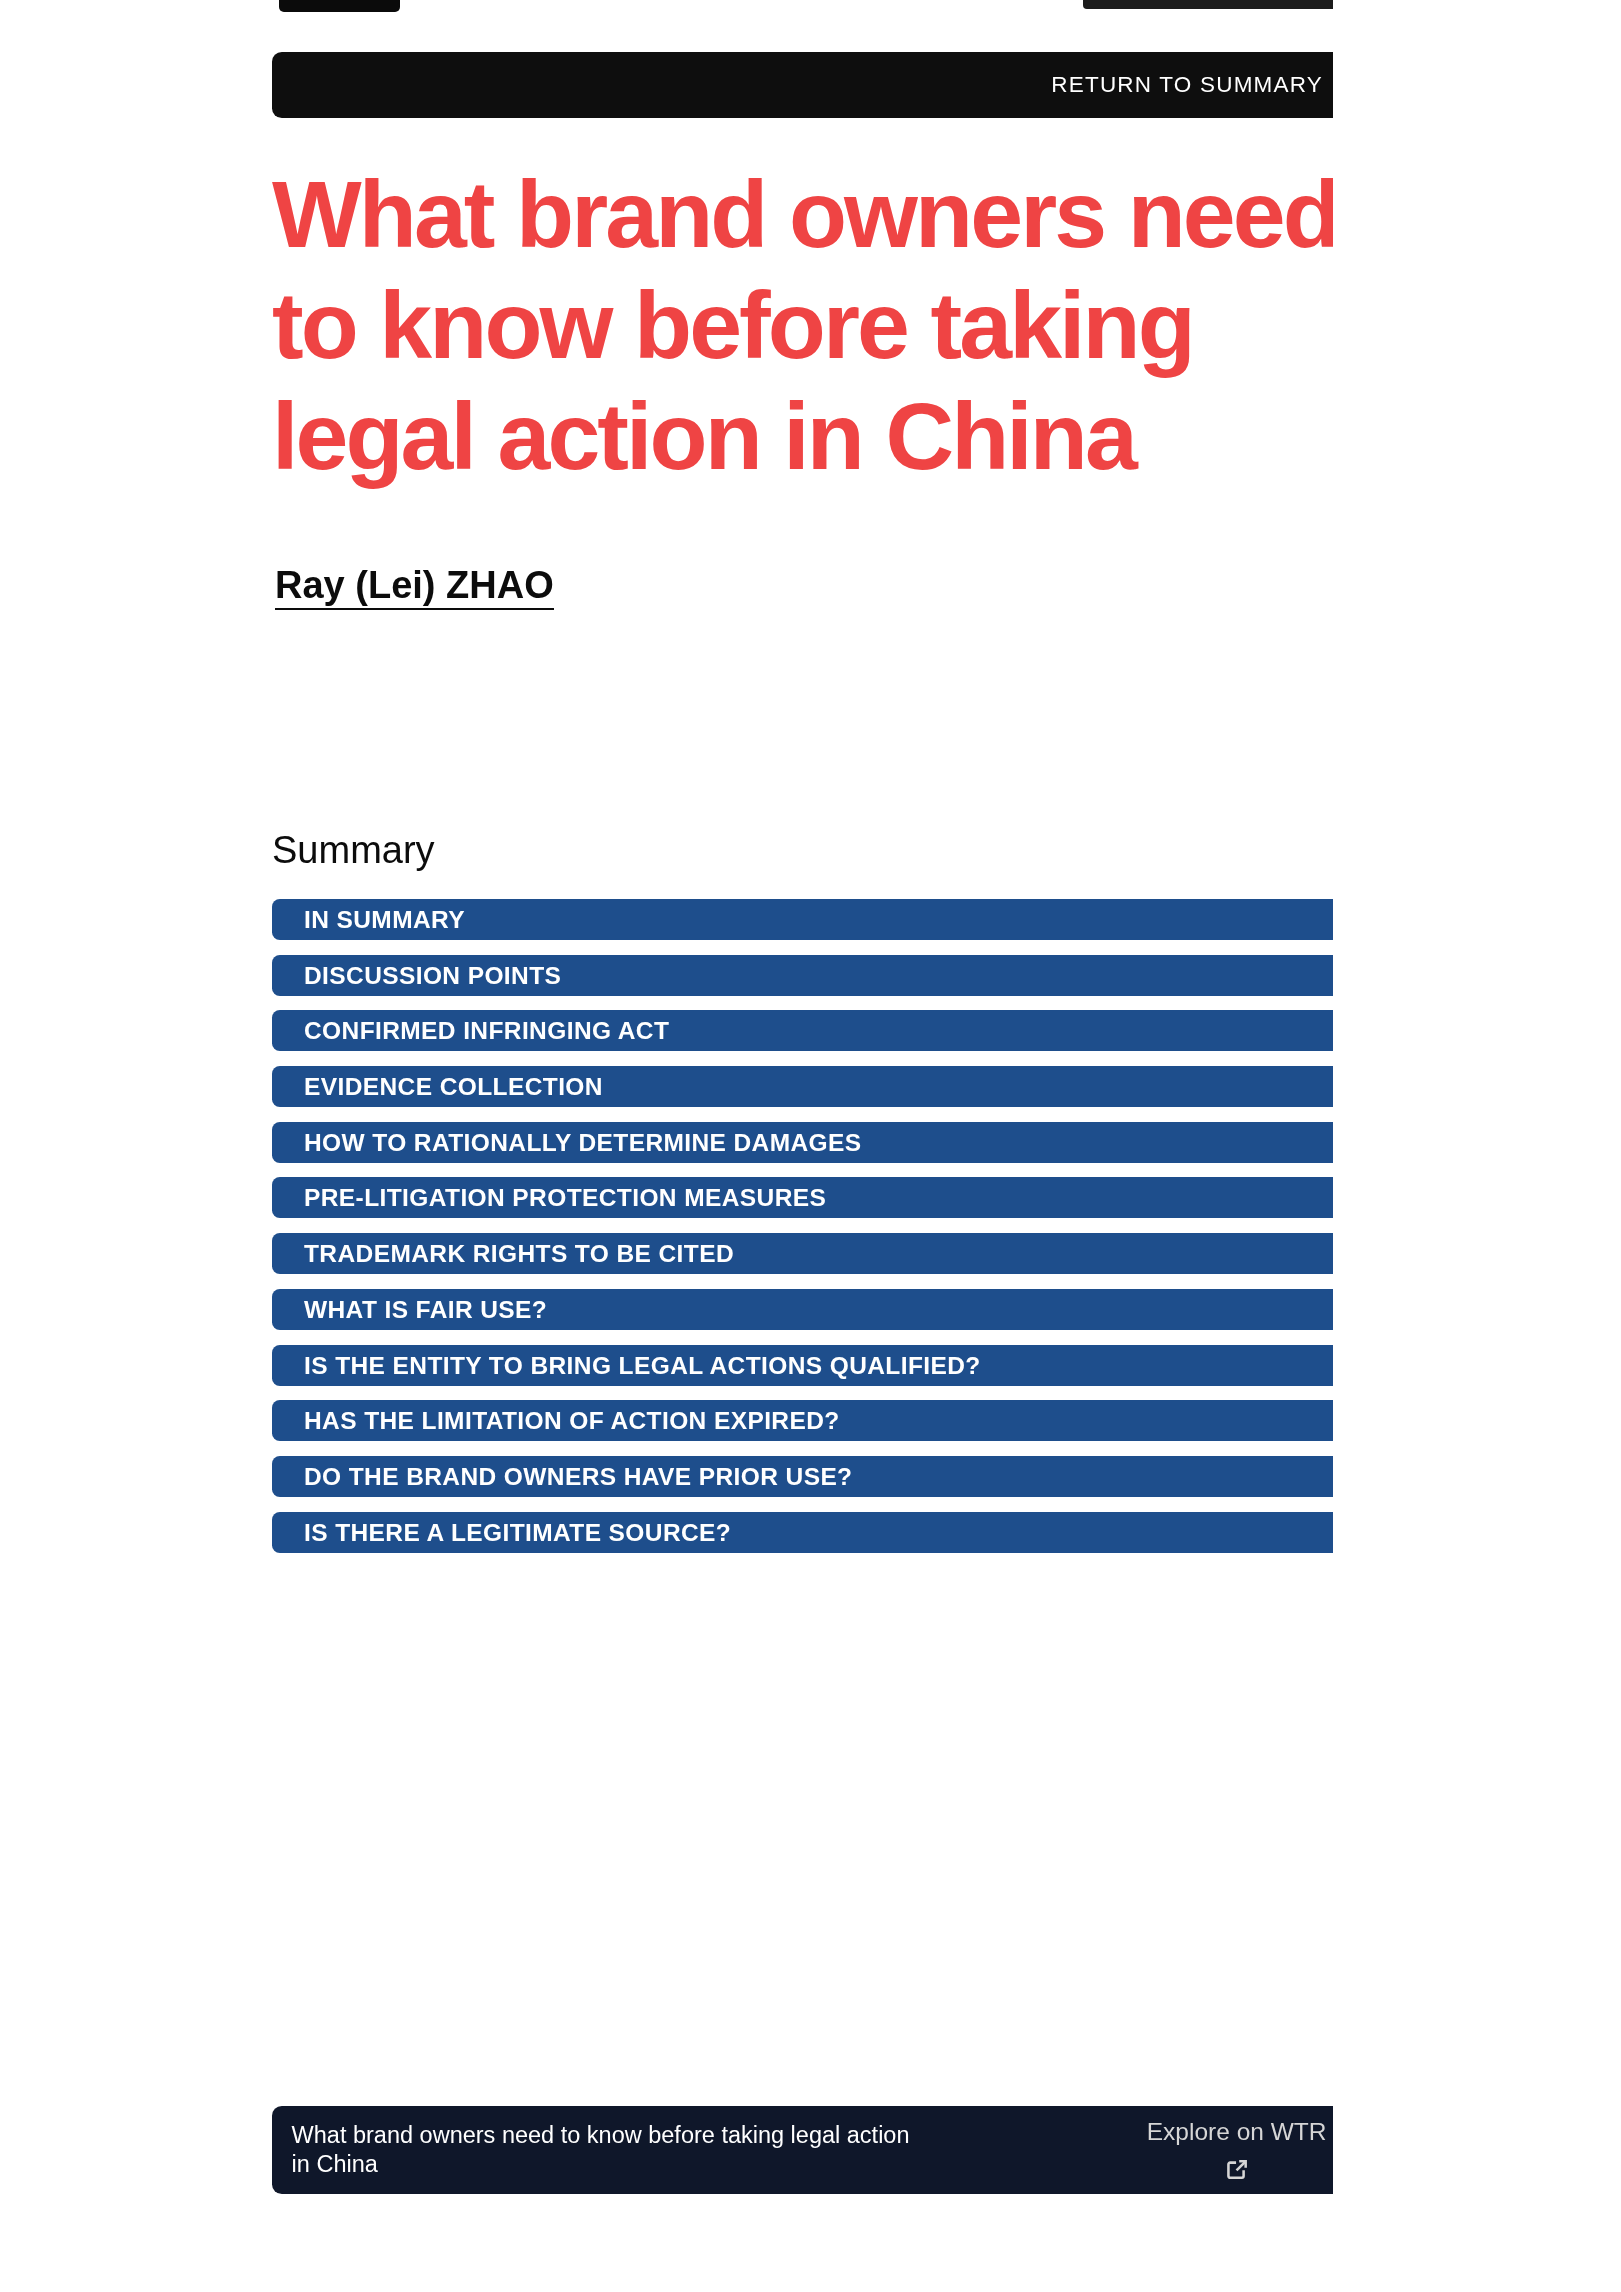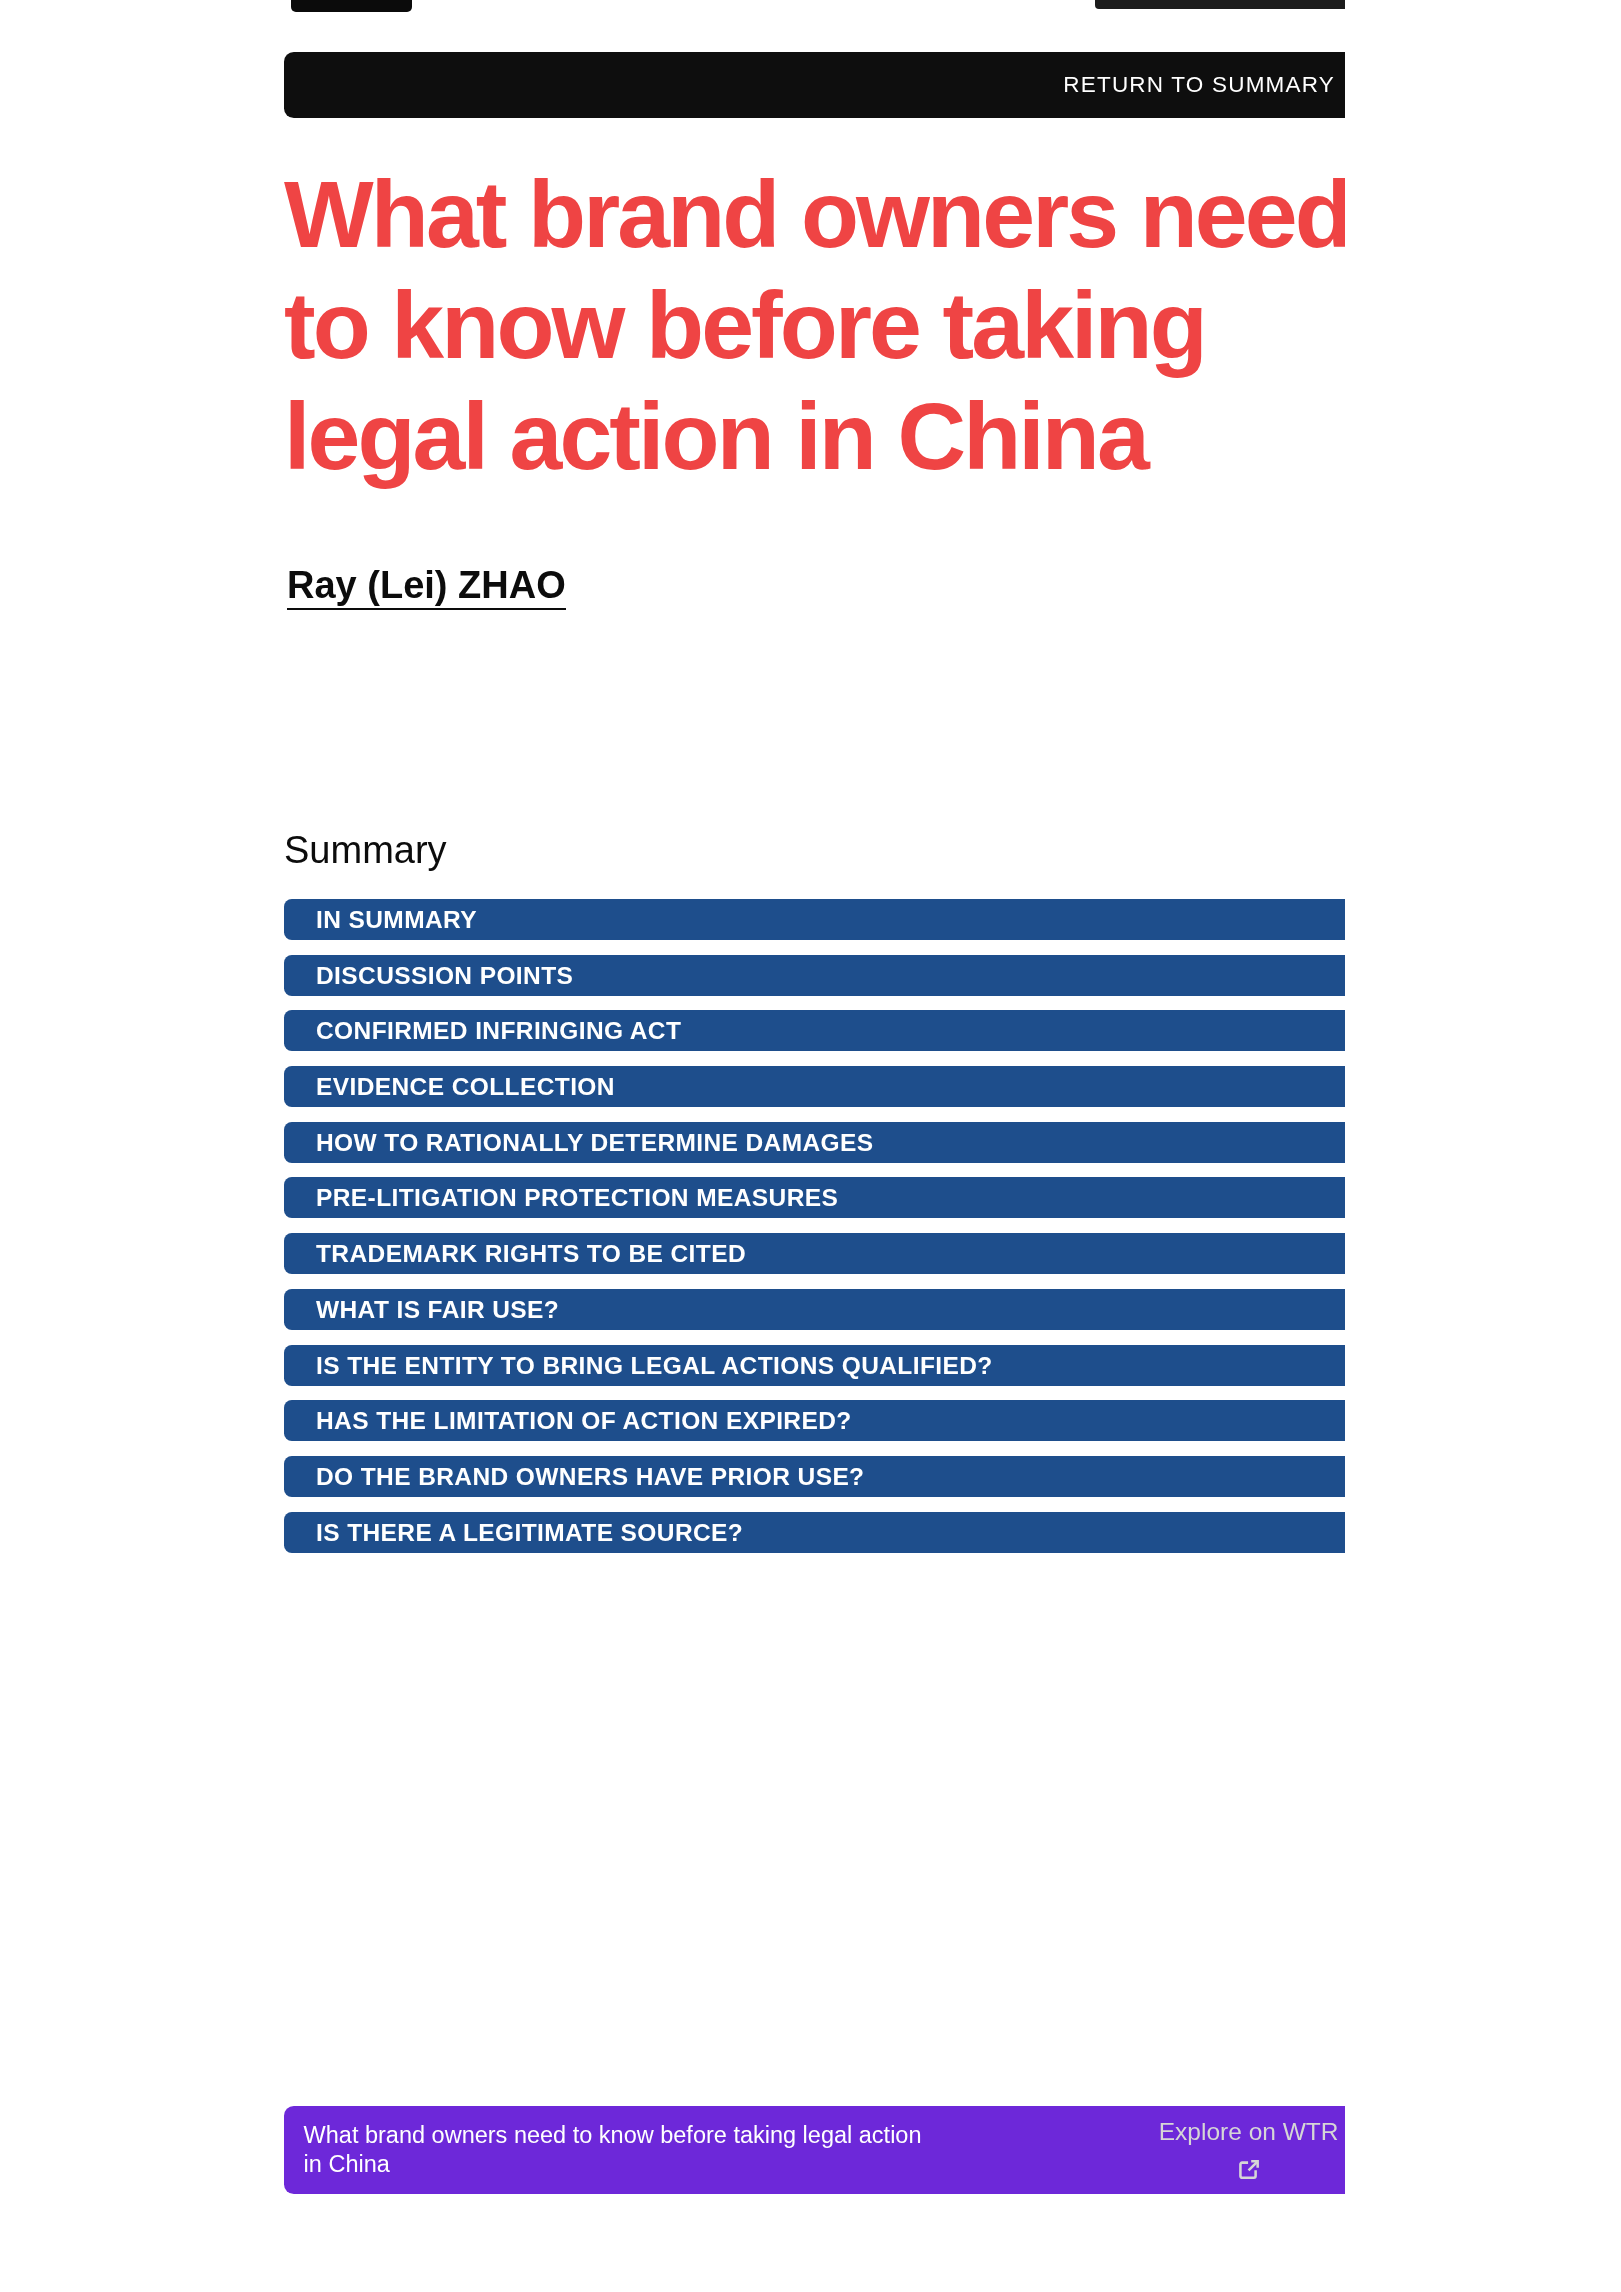--- a/index.html
+++ b/index.html
@@ -2,21 +2,21 @@
 <html><head>
 <meta charset="utf-8">
 <style>
   html, body { margin: 0; padding: 0; background: #ffffff; }
   body {
     font-family: "Liberation Sans", sans-serif;
     width: 1621px; height: 2293px;
     position: relative;
   }
   .page {
-    position: absolute; left: 12px; top: 0;
+    position: absolute; left: 0; top: 0;
     width: 1333px; height: 2293px;
     background: #ffffff; overflow: hidden;
   }
   
   .strip-left {
     position: absolute; left: 279px; top: 0;
     width: 121px; height: 11.8px;
     background: #0b0b0b; border-radius: 0 0 4.9px 4.9px;
   }
   .strip-right {
@@ -59,21 +59,21 @@
     width: 1080px; height: 41px; margin-bottom: 14.7px;
     box-sizing: border-box;
     background: #1e4e8c; border-radius: 7.8px;
     color: #ffffff; font-weight: bold; font-size: 24.5px;
     line-height: 42px; padding-left: 32px; letter-spacing: 0.4px;
     white-space: nowrap; overflow: hidden; cursor: pointer;
   }
   .footer {
     position: absolute; left: 272px; top: 2106px;
     width: 1080px; height: 88px; box-sizing: border-box;
-    background: #6d28d9; border-radius: 9.8px;
+    background: #0f172a; border-radius: 9.8px;
     display: flex; align-items: center; justify-content: space-between;
     padding: 0 25.5px 0 19.6px; color: #ffffff;
   }
   .footer-title { font-size: 23.5px; line-height: 29px; }
   .footer-link {
     display: flex; align-items: center; gap: 11.8px;
     color: #d6d6d6; font-size: 24.5px; font-weight: 300; cursor: pointer;
     white-space: nowrap;
     flex-direction: column;
   }

